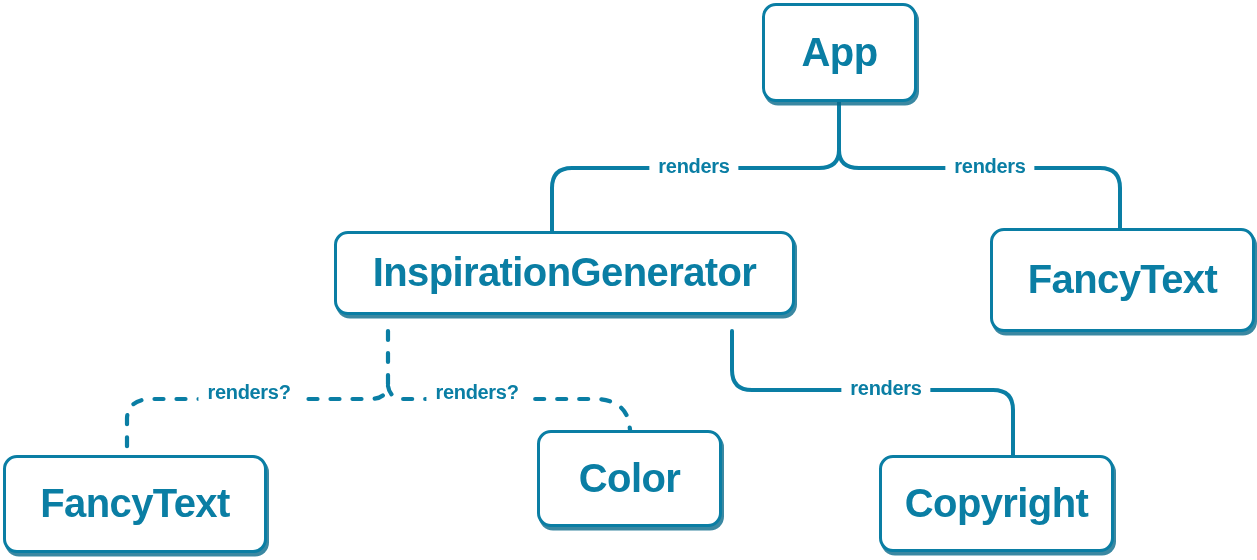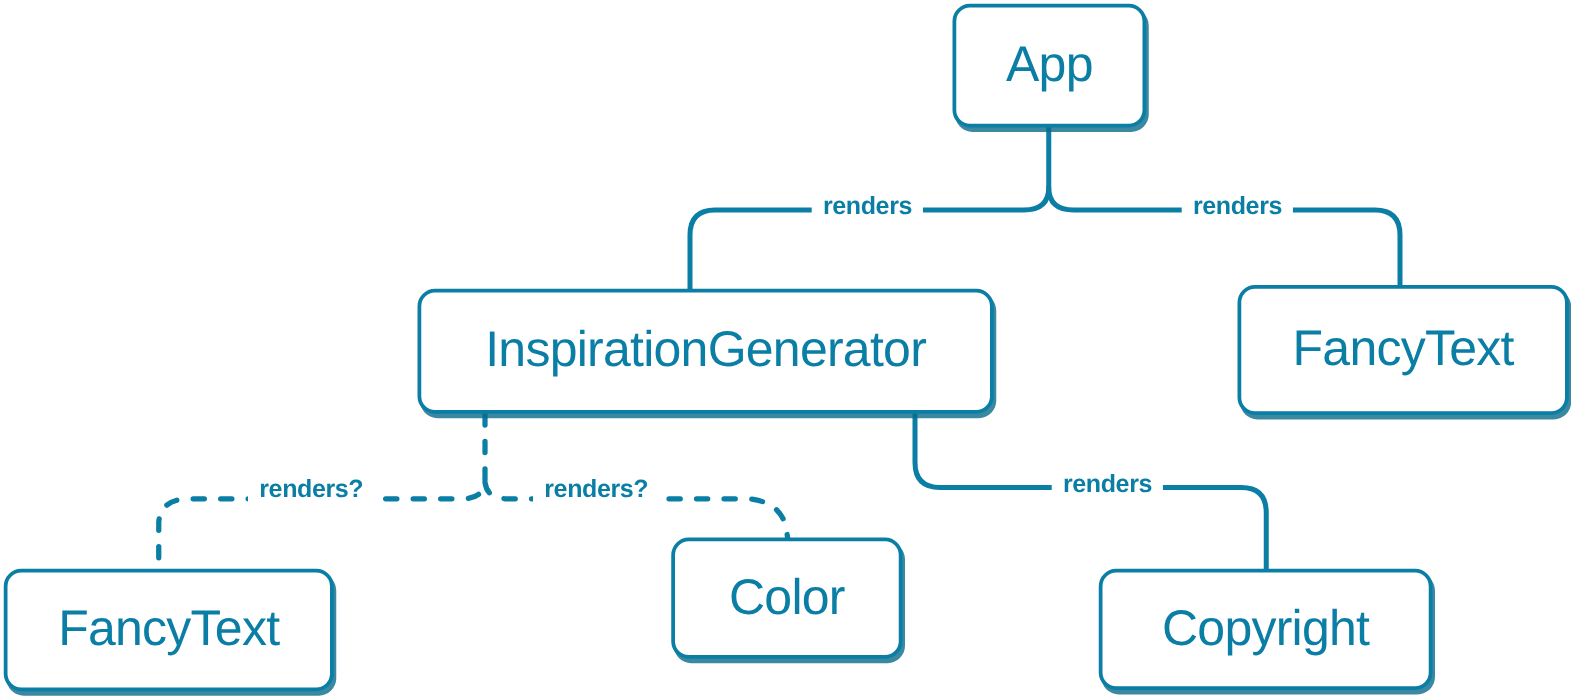--- a/index.html
+++ b/index.html
@@ -39,21 +39,21 @@
     border: 3px solid var(--blue, #0a7ea4);
     border-radius: 14px;
     box-shadow: 2px 3.5px 0 0 var(--shadow, rgba(9,106,139,0.8));
     display: flex;
     align-items: center;
     justify-content: center;
   }
   .node .node-label {
     color: var(--blue, #0a7ea4);
     font-size: 40px;
-    font-weight: normal;
+    font-weight: bold;
     letter-spacing: -0.6px;
     white-space: nowrap;
     line-height: 1;
     transform: translateY(-1px);
   }
   .edge-label {
     position: absolute;
     transform: translate(-50%, -50%);
     background: #ffffff;
     padding: 0 9px;
@@ -73,33 +73,33 @@
       <path d="M839 102 V150 Q839 168 819 168 H572 Q552 168 552 188 V231" class="edge"></path>
       <path d="M839 150 Q839 168 859 168 H1100 Q1120 168 1120 188 V228" class="edge"></path>
       <path d="M732 331 V370 Q732 390 752 390 H993 Q1013 390 1013 410 V455" class="edge"></path>
       <path d="M388 331 V386 Q386 399 370 399 H150 Q128 400 127 418 V455" class="edge dashed"></path>
       <path d="M388 386 Q390 399 404 399 H598 Q624 401 629 422 L633 453" class="edge dashed"></path>
     </svg>
   <div id="nodes-layer">
       <div class="node" style="left: 762px; top: 3px; width: 155px; height: 99px;">
         <span class="node-label">App</span>
       </div>
-      <div class="node" style="left: 334px; top: 231px; width: 461px; height: 100px;">
+      <div class="node" style="left: 334px; top: 231px; width: 461px; height: 84px;">
         <span class="node-label">InspirationGenerator</span>
       </div>
       <div class="node" style="left: 990px; top: 228px; width: 265px; height: 104px;">
         <span class="node-label">FancyText</span>
       </div>
       <div class="node" style="left: 3px; top: 455px; width: 264px; height: 98px;">
         <span class="node-label">FancyText</span>
       </div>
       <div class="node" style="left: 537px; top: 430px; width: 185px; height: 97px;">
         <span class="node-label">Color</span>
       </div>
-      <div class="node" style="left: 879px; top: 455px; width: 267px; height: 97px;">
+      <div class="node" style="left: 879px; top: 455px; width: 235px; height: 97px;">
         <span class="node-label">Copyright</span>
       </div>
     </div>
   <div id="labels-layer">
       <span class="edge-label" style="left: 694px; top: 166px;">renders</span>
       <span class="edge-label" style="left: 990px; top: 166px;">renders</span>
       <span class="edge-label" style="left: 886px; top: 388px;">renders</span>
       <span class="edge-label" style="left: 249px; top: 392px;">renders?</span>
       <span class="edge-label" style="left: 477px; top: 392px;">renders?</span>
     </div>

